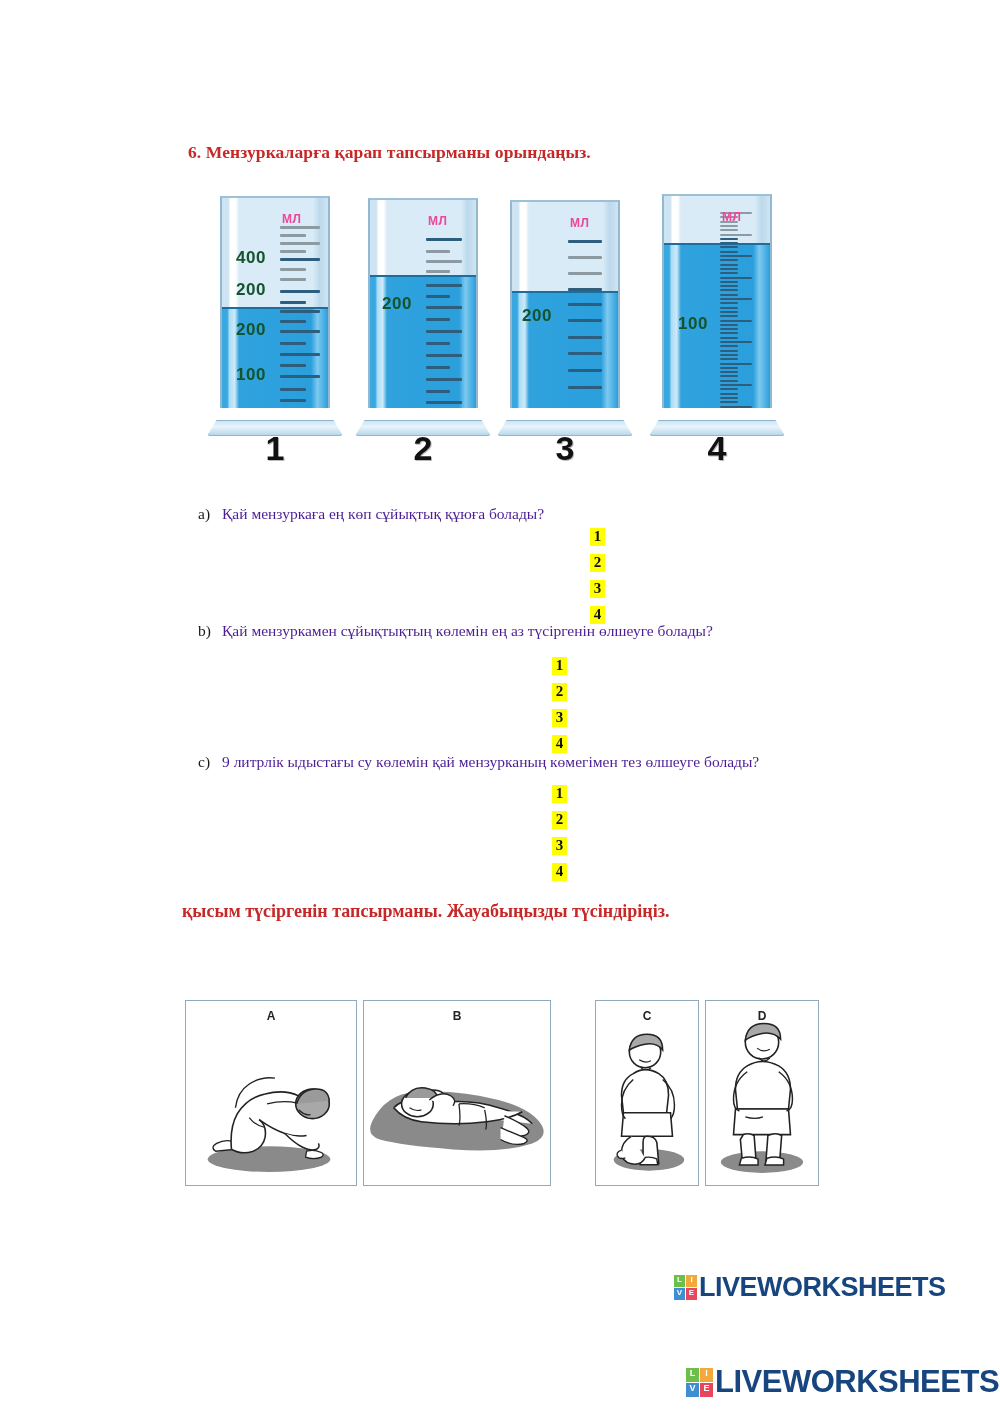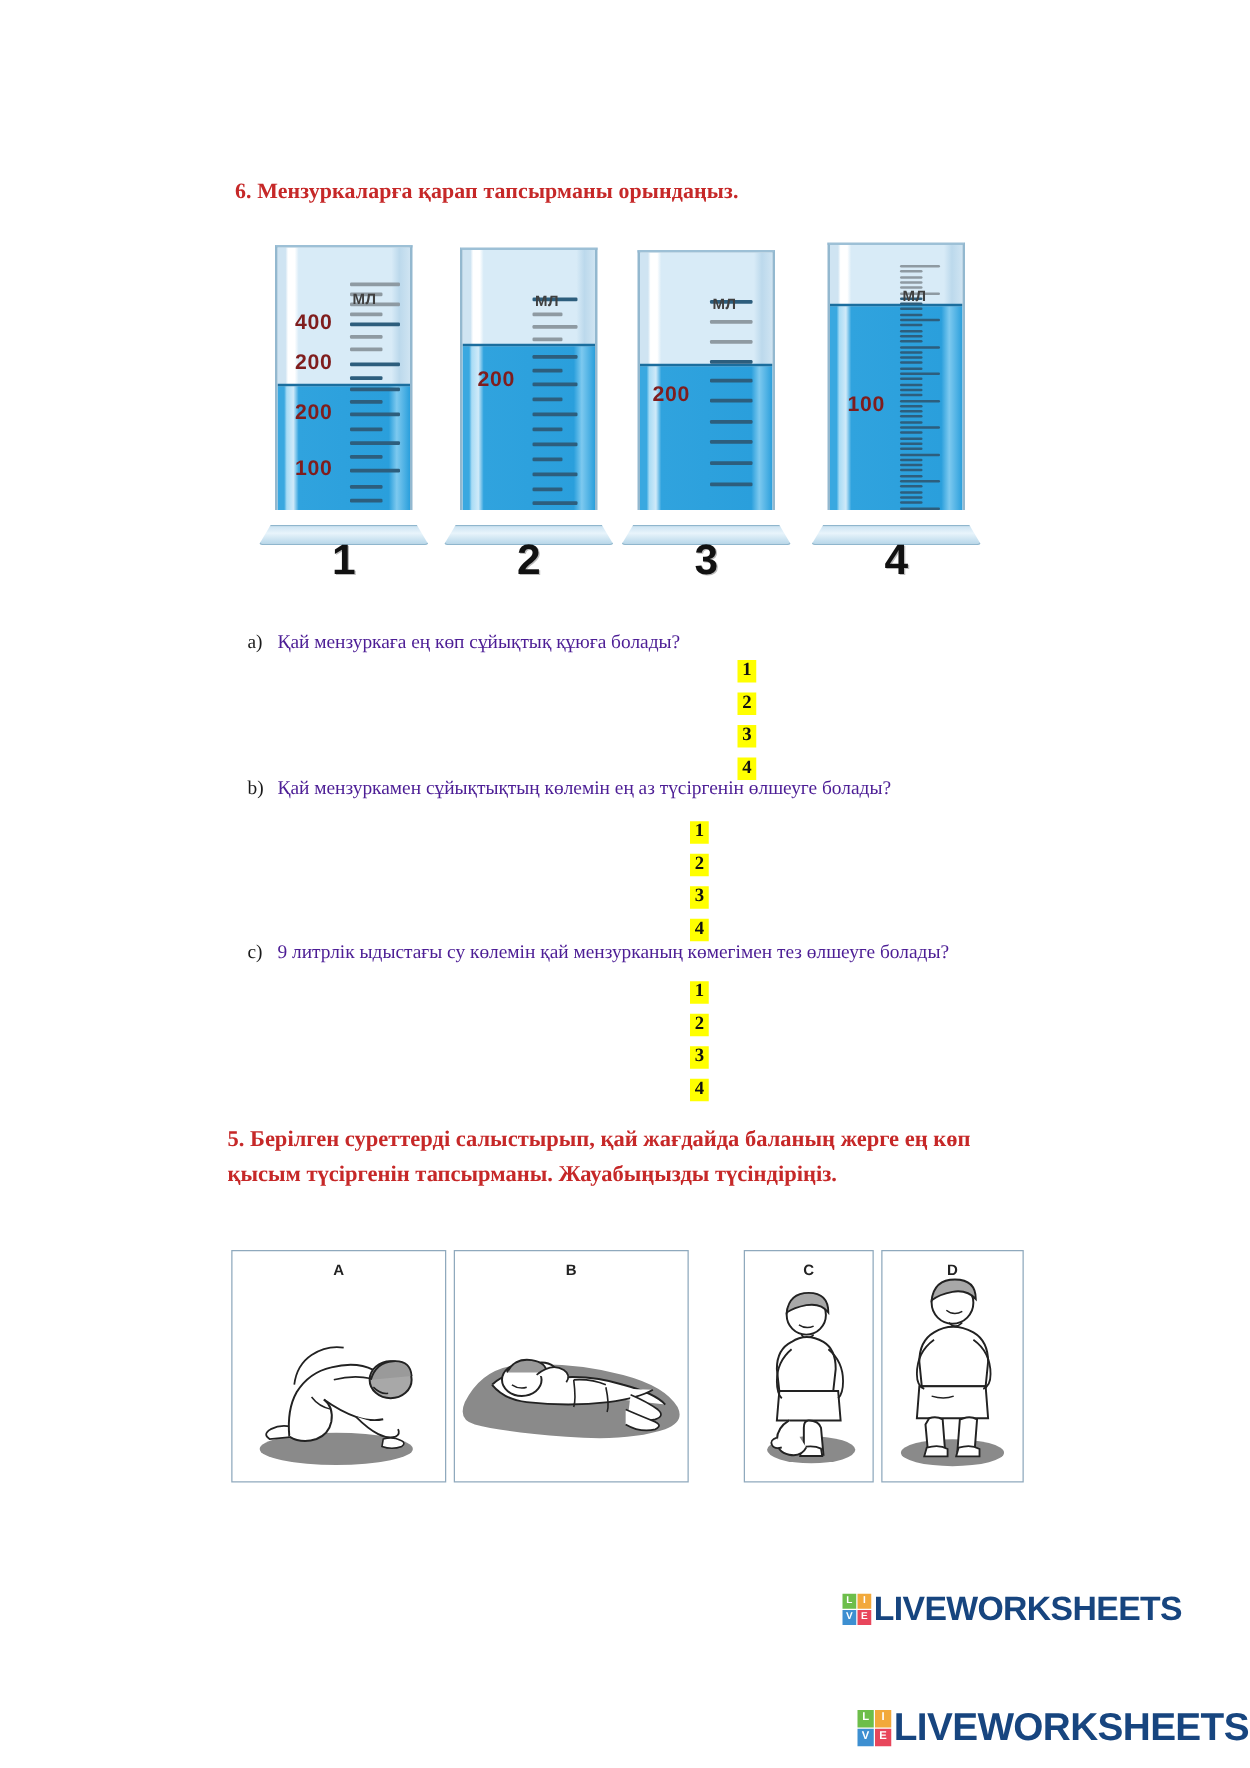--- a/index.html
+++ b/index.html
@@ -87,23 +87,22 @@
     background: linear-gradient(to bottom, #cde4f3, #e8f4fb 40%, #b9d8ea);
     border: 1.5px solid #8fb6cd;
     border-radius: 2px 2px 3px 3px;
     clip-path: polygon(0% 100%, 7% 0%, 93% 0%, 100% 100%);
   }
   .cyl-label-ml {
     position: absolute;
     font-family: "Liberation Sans", sans-serif;
     font-weight: bold;
     font-size: 12px;
-    color: #404040;
+    color: #ec4899;
     letter-spacing: 0.5px;
-    margin-top: 20px;
   }
   .cyl-number {
     position: absolute;
     bottom: -8px;
     left: 0;
     width: 100%;
     text-align: center;
     font-family: "Liberation Sans", sans-serif;
     font-weight: bold;
     font-size: 34px;
@@ -115,21 +114,21 @@
     height: 2.5px;
     background: #2d5e7d;
     border-radius: 1px;
   }
   .tick.light { background: #8e9aa2; }
   .scale-num {
     position: absolute;
     font-family: "Liberation Sans", sans-serif;
     font-weight: bold;
     font-size: 17px;
-    color: #7f1d1d;
+    color: #14532d;
     letter-spacing: 0.5px;
   }
 
   
   .question {
     position: absolute;
     font-family: "Liberation Serif", serif;
     font-size: 15.5px;
     color: #4c1d95;
     white-space: nowrap;
@@ -384,21 +383,20 @@
 <div class="q-letter" style="left:198px; top:753px;">c)</div>
 <div class="question" style="left:222px; top:753px;">9 литрлік ыдыстағы су көлемін қай мензурканың көмегімен тез өлшеуге болады?</div>
 <div class="options" style="left:552px; top:785px;">
   <div class="option">1</div>
   <div class="option">2</div>
   <div class="option">3</div>
   <div class="option">4</div>
 </div>
 
 <div class="q-heading" id="heading-5">
-  <div>5. Берілген суреттерді салыстырып, қай жағдайда баланың жерге ең көп</div>
   <div>қысым түсіргенін тапсырманы. Жауабыңызды түсіндіріңіз.</div>
 </div>
 
 <div id="panels">
 
   <div class="panel" style="left:0px; width:172px;">
     <div class="panel-letter">A</div>
     <svg class="panel-art" viewBox="0 0 172 186">
       <ellipse cx="84" cy="160" rx="62" ry="13" fill="#8a8a8a"></ellipse>
       <path d="M30 152 q-6 -4 1 -8 q8 -4 16 -2 l4 8 z" fill="#fff" stroke="#222" stroke-width="1.4"></path>

